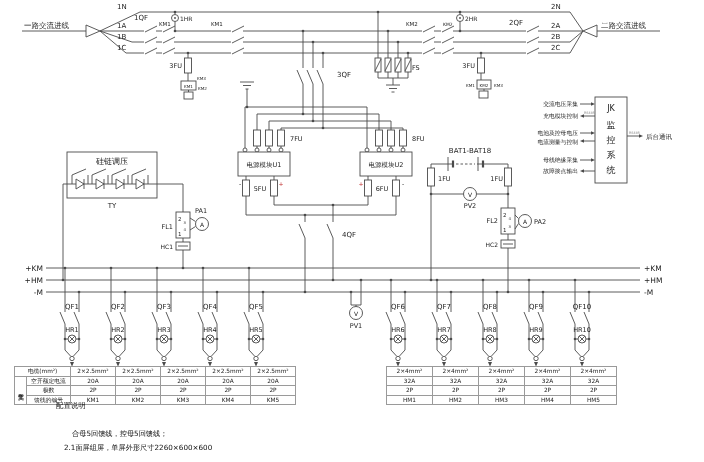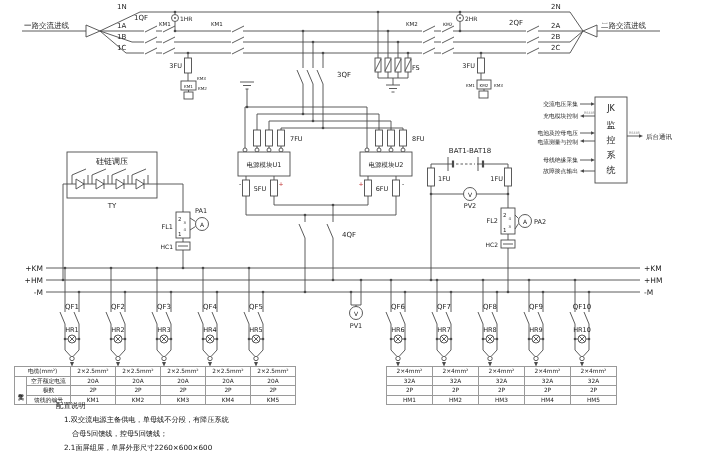--- a/index.html
+++ b/index.html
@@ -434,16 +434,15 @@
       <td>HM2</td>
       <td>HM3</td>
       <td>HM4</td>
       <td>HM5</td>
     </tr>
   </tbody>
       </table>
 </div>
 
 <div class="note note-title" style="left:56px;top:401px;">配置说明</div>
-<div class="note" style="left:64px;top:415px;">1.双交流电源主备供电，单母线不分段，有降压系统</div>
 <div class="note" style="left:72px;top:429px;">合母5回馈线，控母5回馈线；</div>
 <div class="note" style="left:64px;top:443px;">2.1面屏组屏，单屏外形尺寸2260×600×600</div>
 </div>
 
 </body></html>

